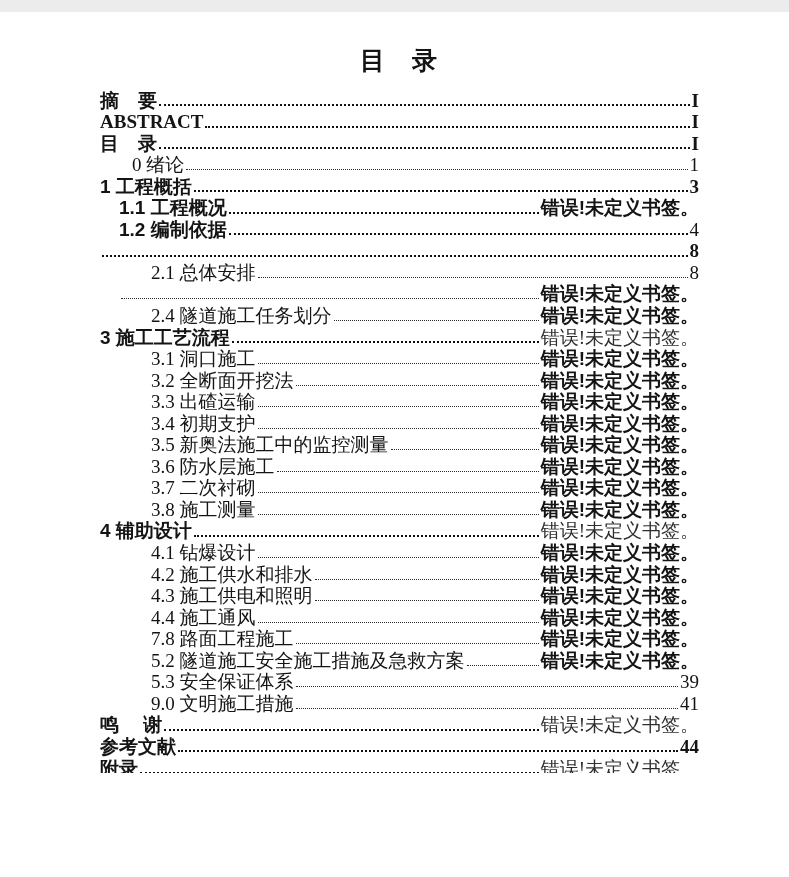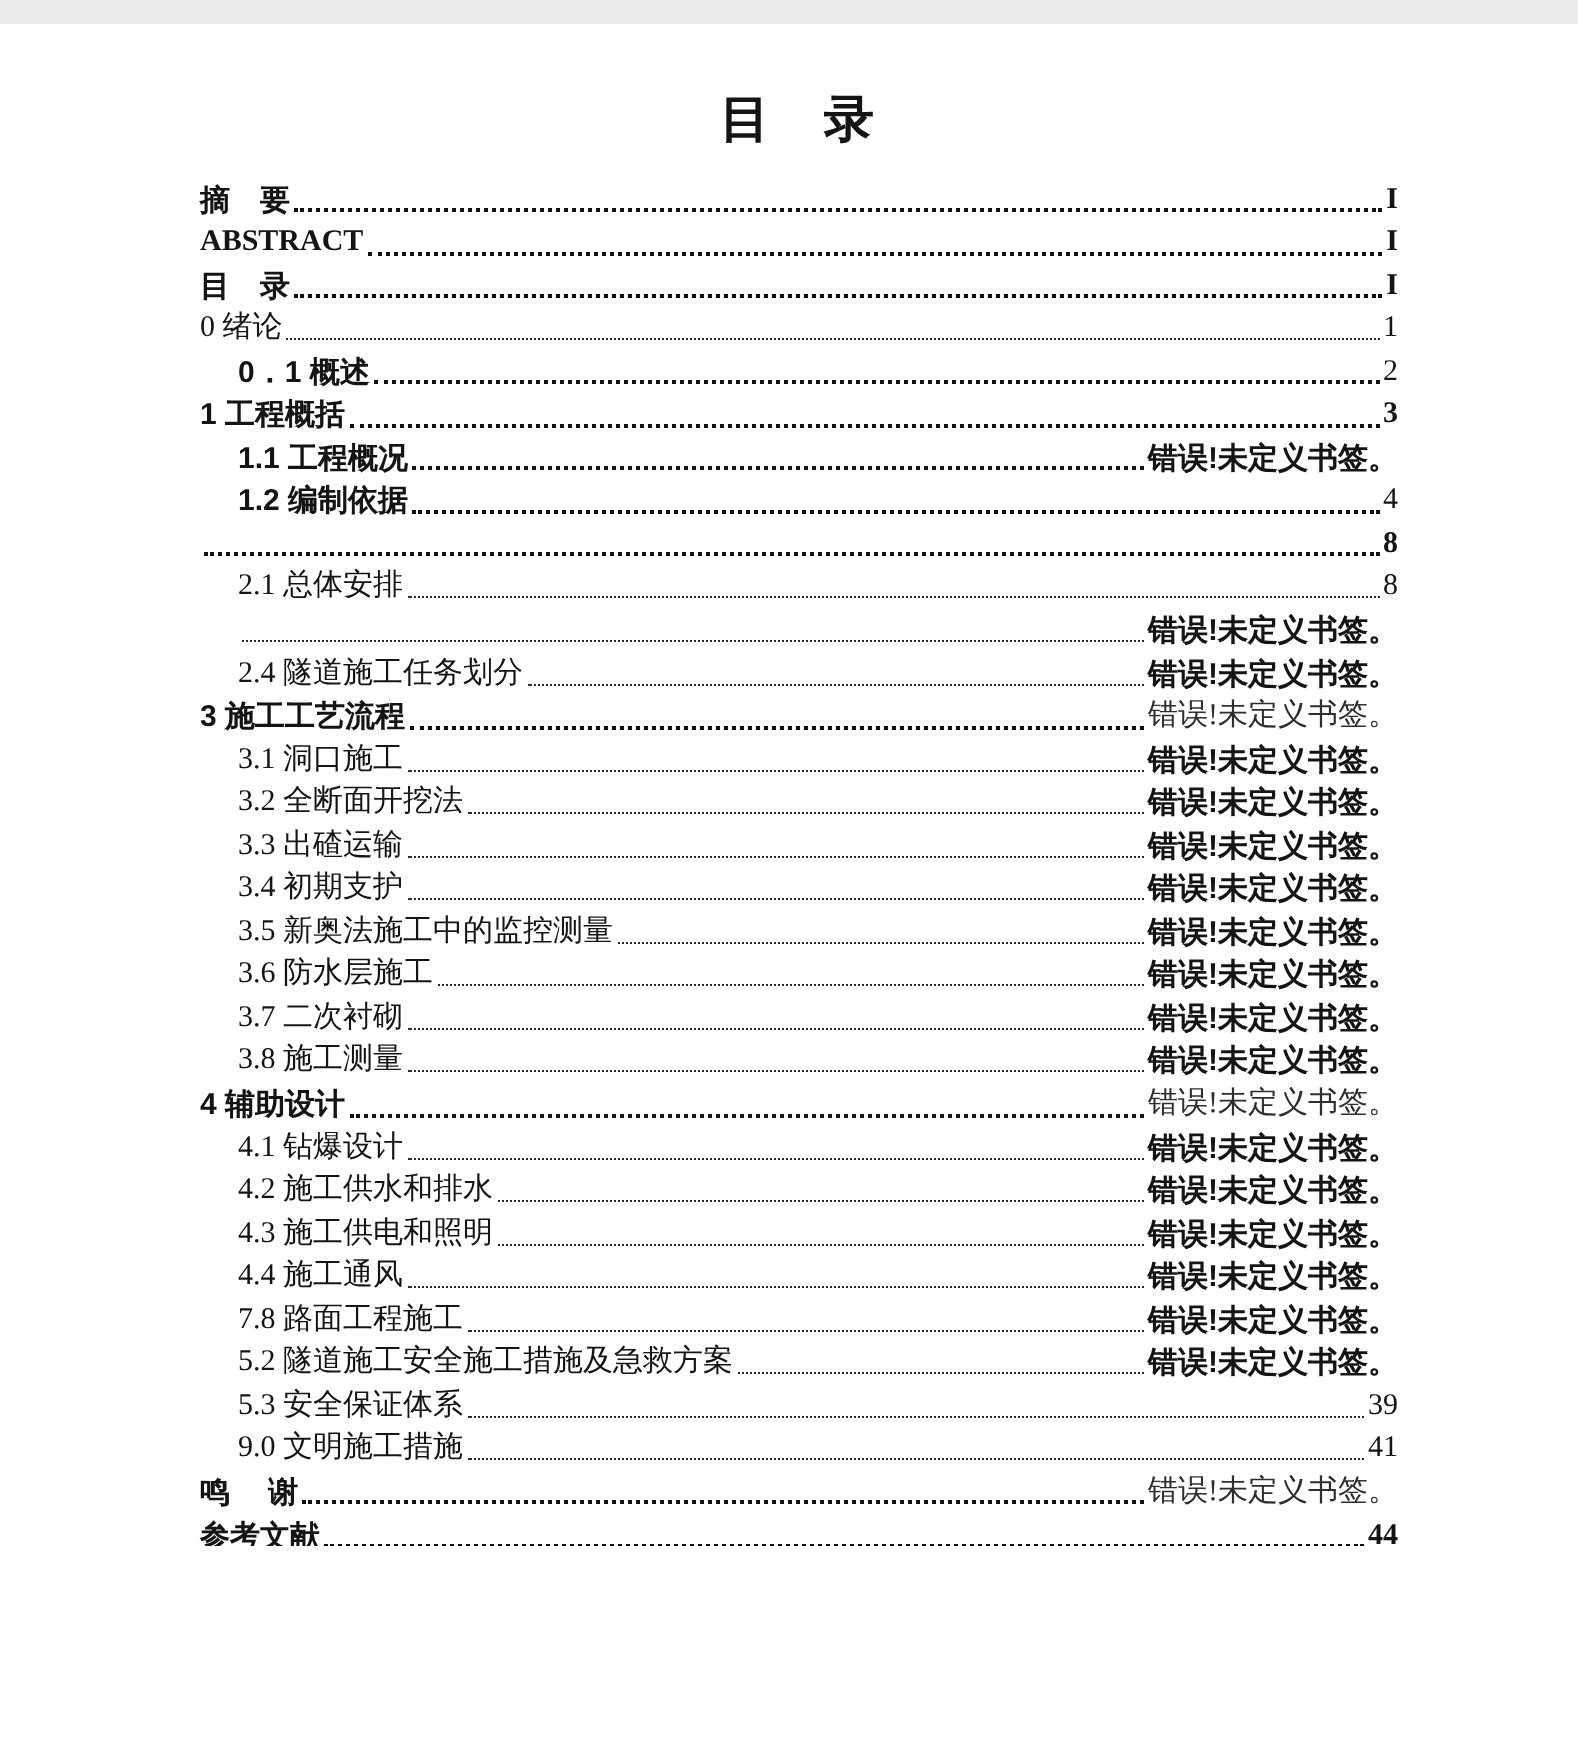--- a/index.html
+++ b/index.html
@@ -39,21 +39,21 @@
   .toc {
     position: absolute;
     top: 88px;
     left: 100px;
     width: 599px;
   }
   .row {
     display: flex;
     align-items: flex-end;
     height: 21.55px;
-    font-size: 15px;
+    font-size: 19px;
   }
   .row .t {
     white-space: pre;
     line-height: 19px;
     flex: 0 0 auto;
   }
   .row .leader {
     flex: 1 1 auto;
     min-width: 8px;
     margin: 0 2px 4px 2px;
@@ -72,20 +72,21 @@
     font-weight: 700;
   }
   .t-serif-bold .t {
     font-family: "Liberation Serif", "DejaVu Serif", serif;
     font-weight: 700;
     text-align: center;
   }
   .t-regular .t {
     font-family: "Liberation Serif", "DejaVu Serif", serif;
     font-weight: 400;
+    margin-left: 32px;
   }
   .t-hei-bold .leader,
   .t-serif-bold .leader {
     border-bottom: 2px dotted #101010;
     margin-bottom: 3.5px;
   }
 
   
   .p-bold { font-weight: 700; }
   .p-regular { font-weight: 400; }
@@ -119,25 +120,20 @@
       <div class="row lvl0 t-hei-bold">
         <span class="t">目　录</span>
         <span class="leader"></span>
         <span class="p p-bold">I</span>
       </div>
       <div class="row lvl0 t-regular">
         <span class="t">0 绪论</span>
         <span class="leader"></span>
         <span class="p p-regular">1</span>
       </div>
-      <div class="row lvl1 t-hei-bold">
-        <span class="t">0．1 概述</span>
-        <span class="leader"></span>
-        <span class="p p-regular">2</span>
-      </div>
       <div class="row lvl0 t-hei-bold">
         <span class="t">1 工程概括</span>
         <span class="leader"></span>
         <span class="p p-bold">3</span>
       </div>
       <div class="row lvl1 t-hei-bold">
         <span class="t">1.1 工程概况</span>
         <span class="leader"></span>
         <span class="p p-error-bold">错误!未定义书签。</span>
       </div>

